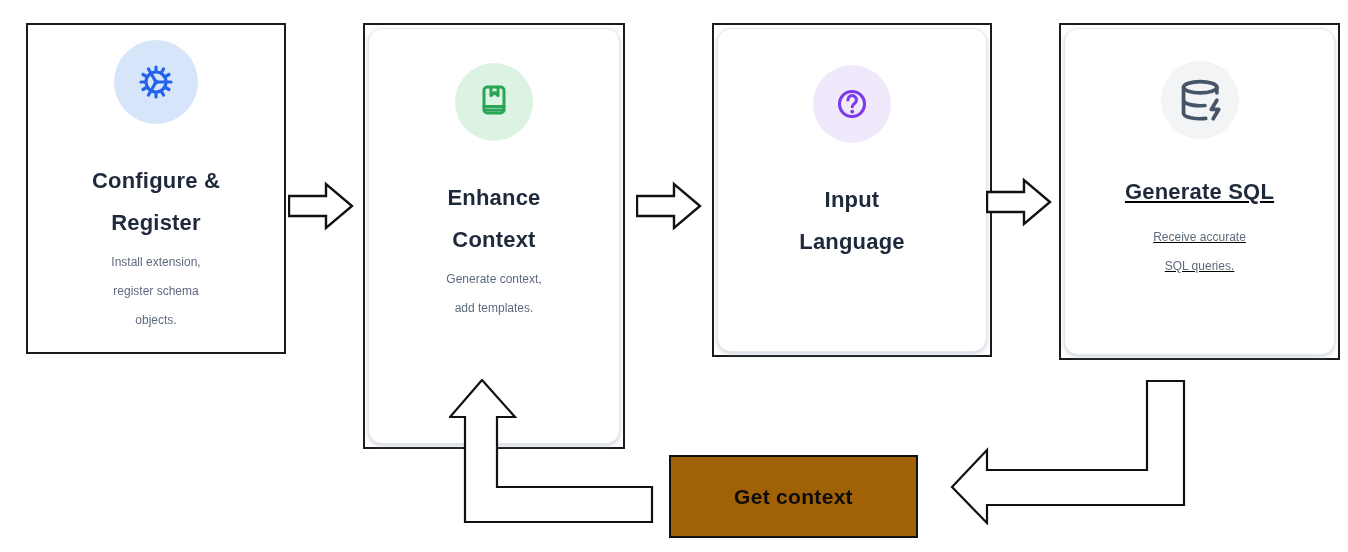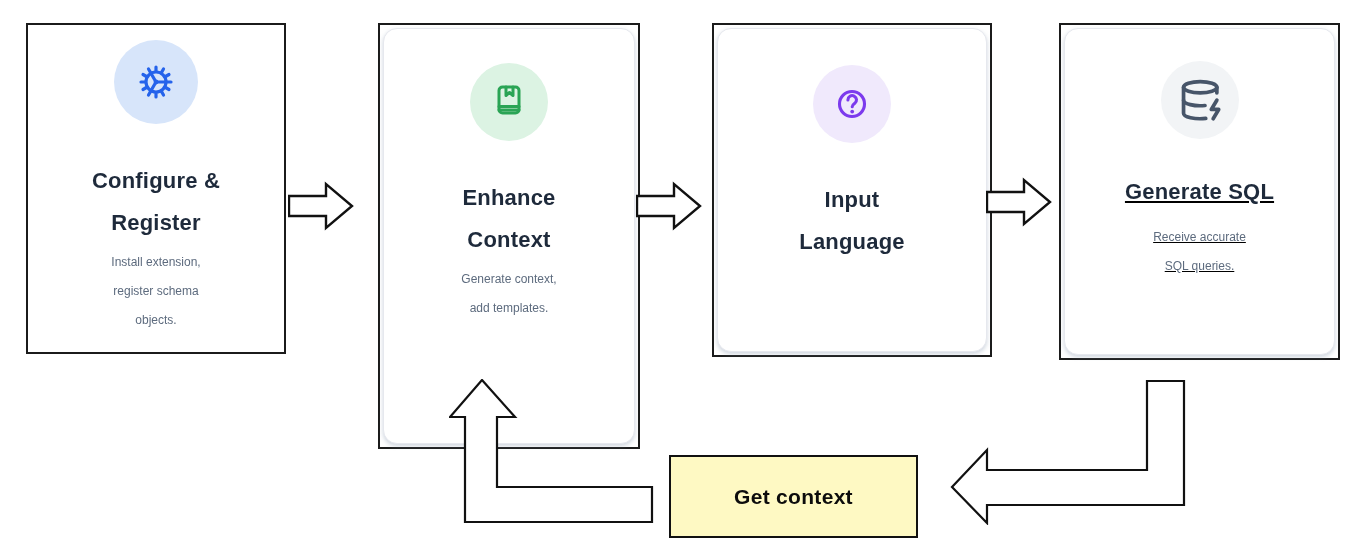--- a/index.html
+++ b/index.html
@@ -12,21 +12,21 @@
     position:absolute;background:#ffffff;border:2px solid #1b1b1b;
     display:flex;flex-direction:column;align-items:center;text-align:center;
     box-sizing:border-box;
   }
   .card .surface{
     position:absolute;inset:3px;border-radius:14px;background:#ffffff;
     border:1px solid #e6e8ee;box-shadow:0 2px 4px rgba(148,163,184,.45);
   }
   .card > .badge,.card > .title,.card > .desc{position:relative;z-index:1;}
   .c1{left:26px;top:23px;width:260px;height:331px;}
-  .c2{left:378px;top:23px;width:262px;height:426px;}
+  .c2{left:363px;top:23px;width:262px;height:426px;}
   .c3{left:712px;top:23px;width:280px;height:334px;}
   .c4{left:1059px;top:23px;width:281px;height:337px;text-decoration:underline;}
   .c1 .badge{margin-top:15px;}
   .c2 .badge{margin-top:38px;}
   .c3 .badge{margin-top:40px;}
   .c4 .badge{margin-top:36px;}
   .title{
     font-size:22px;font-weight:bold;color:#1e2a3b;line-height:42px;
     white-space:pre-line;letter-spacing:.2px;
   }
@@ -42,21 +42,21 @@
   
   .fwd{position:absolute;width:66px;height:50px;}
   .fwd1{left:288px;top:181px;}
   .fwd2{left:636px;top:181px;}
   .fwd3{left:986px;top:177px;}
   .loop-up{position:absolute;left:449px;top:379px;width:205px;height:145px;}
   .loop-left{position:absolute;left:950px;top:379px;width:236px;height:146px;}
   
   .loopbox{
     position:absolute;left:669px;top:455px;width:249px;height:83px;
-    background:#fef9c3;border:2px solid #111111;box-sizing:border-box;
+    background:#a16207;border:2px solid #111111;box-sizing:border-box;
     display:flex;align-items:center;justify-content:center;
   }
   .loopbox .lbl{font-size:21px;font-weight:bold;color:#0c0c0c;letter-spacing:.3px;}
   svg{display:block;}
 </style>
 </head>
 <body>
 
 <div class="stage">
 

